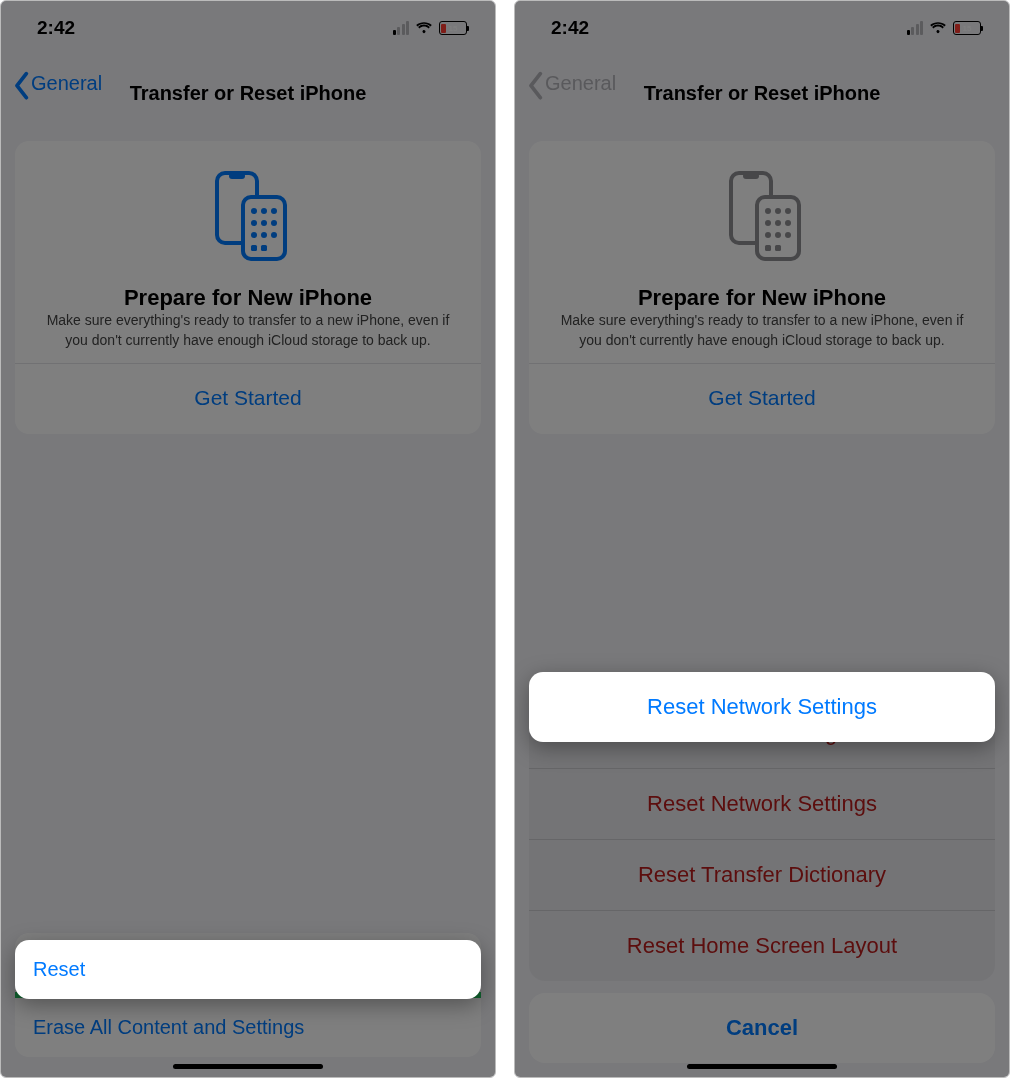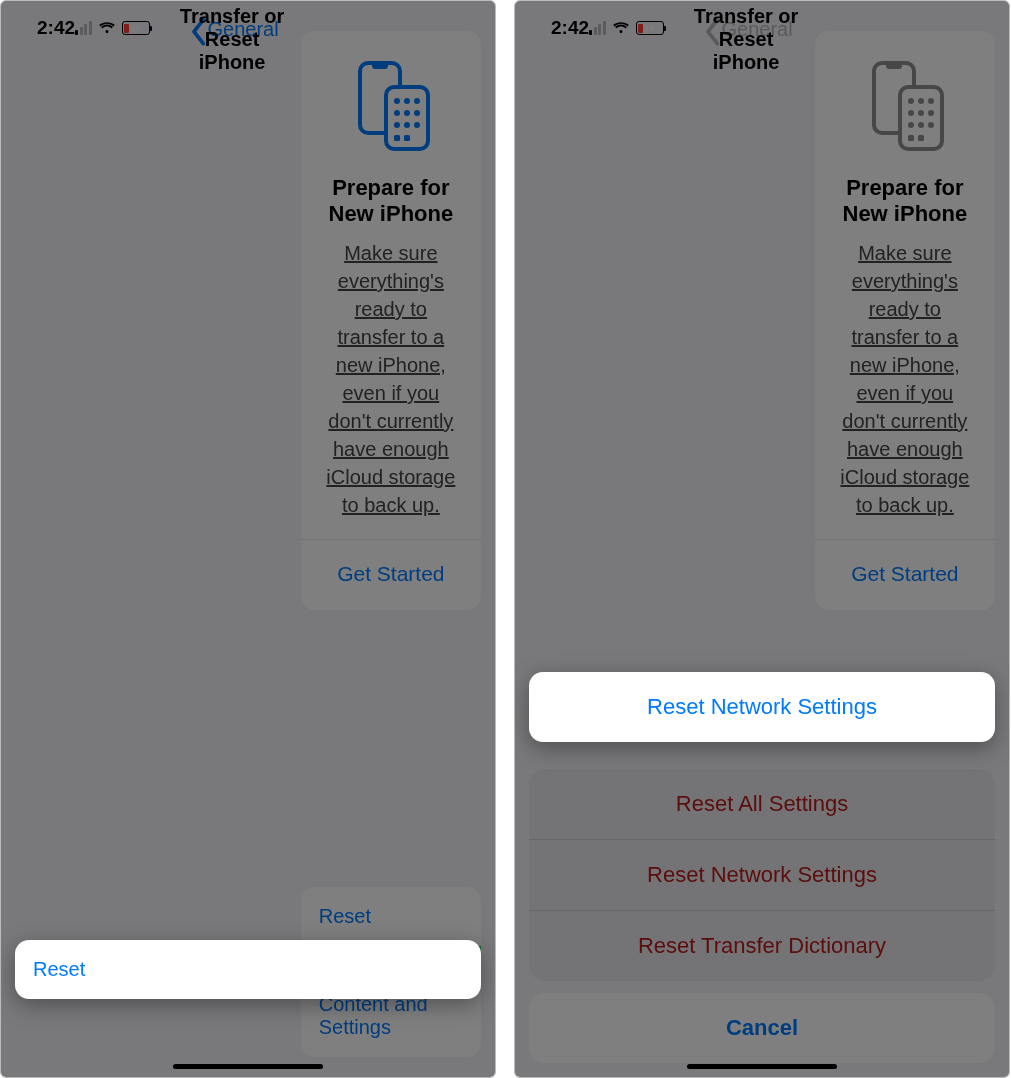--- a/index.html
+++ b/index.html
@@ -13,21 +13,21 @@
     padding: 0;
   }
   .phone-frame {
     width: 496px;
     height: 1078px;
     background: #f2f2f7;
     border: 1px solid #bbb;
     border-radius: 6px;
     overflow: hidden;
     display: flex;
-    flex-direction: row;
+    flex-direction: column;
     position: relative;
   }
   .dim-overlay {
     position: absolute;
     inset: 0;
     background: rgba(0,0,0,0.5);
     pointer-events: none;
     z-index: 5;
   }
   .status-bar {
@@ -79,22 +79,22 @@
   .content { flex:1; padding: 0 14px; position: relative; z-index:2; overflow:hidden;}
   .prepare-card {
     background: #fff;
     border-radius: 14px;
     padding: 26px 20px 16px 20px;
     text-align: center;
     margin-top: 30px;
   }
   .prepare-icon { display:flex; justify-content:center; margin-bottom:18px;}
   .prepare-icon svg { width:90px; height:100px; }
-  .prepare-title { font-size:22px; font-weight:600; margin-bottom:12px;}
-  .prepare-desc { font-size:20px; color:#444; line-height:1.4; margin-bottom:20px;text-decoration:underline;}
+  .prepare-title { font-size:22px; font-weight:600; }
+  .prepare-desc { font-size:14px; color:#444; line-height:1.4; margin-bottom:13px;}
   .prepare-divider { height:1px; background:#e2e2e6; margin:0 -20px 16px -20px;}
   .get-started { font-size:21px; color:#007aff; padding:6px 0 8px 0;}
   .bottom-list {
     position:absolute;
     left:14px; right:14px;
     bottom: 20px;
     background:#fff;
     border-radius:14px;
     overflow:hidden;
   }
@@ -310,20 +310,21 @@
       <div class="prepare-divider"></div>
       <div class="get-started">Get Started</div>
     </div>
   </div>
 
   <div class="action-sheet">
     <div class="sheet-group">
       <div class="sheet-btn">Reset All Settings</div>
       <div class="sheet-btn">Reset Network Settings</div>
       <div class="sheet-btn">Reset Transfer Dictionary</div>
+      <div class="sheet-btn">Reset Home Screen Layout</div>
     </div>
     <div class="sheet-cancel">Cancel</div>
   </div>
 
   <div class="highlight-sheet-btn" style="bottom:335px;">Reset Network Settings</div>
 
   <div class="home-indicator"></div>
 </div>
 
 </body></html>

